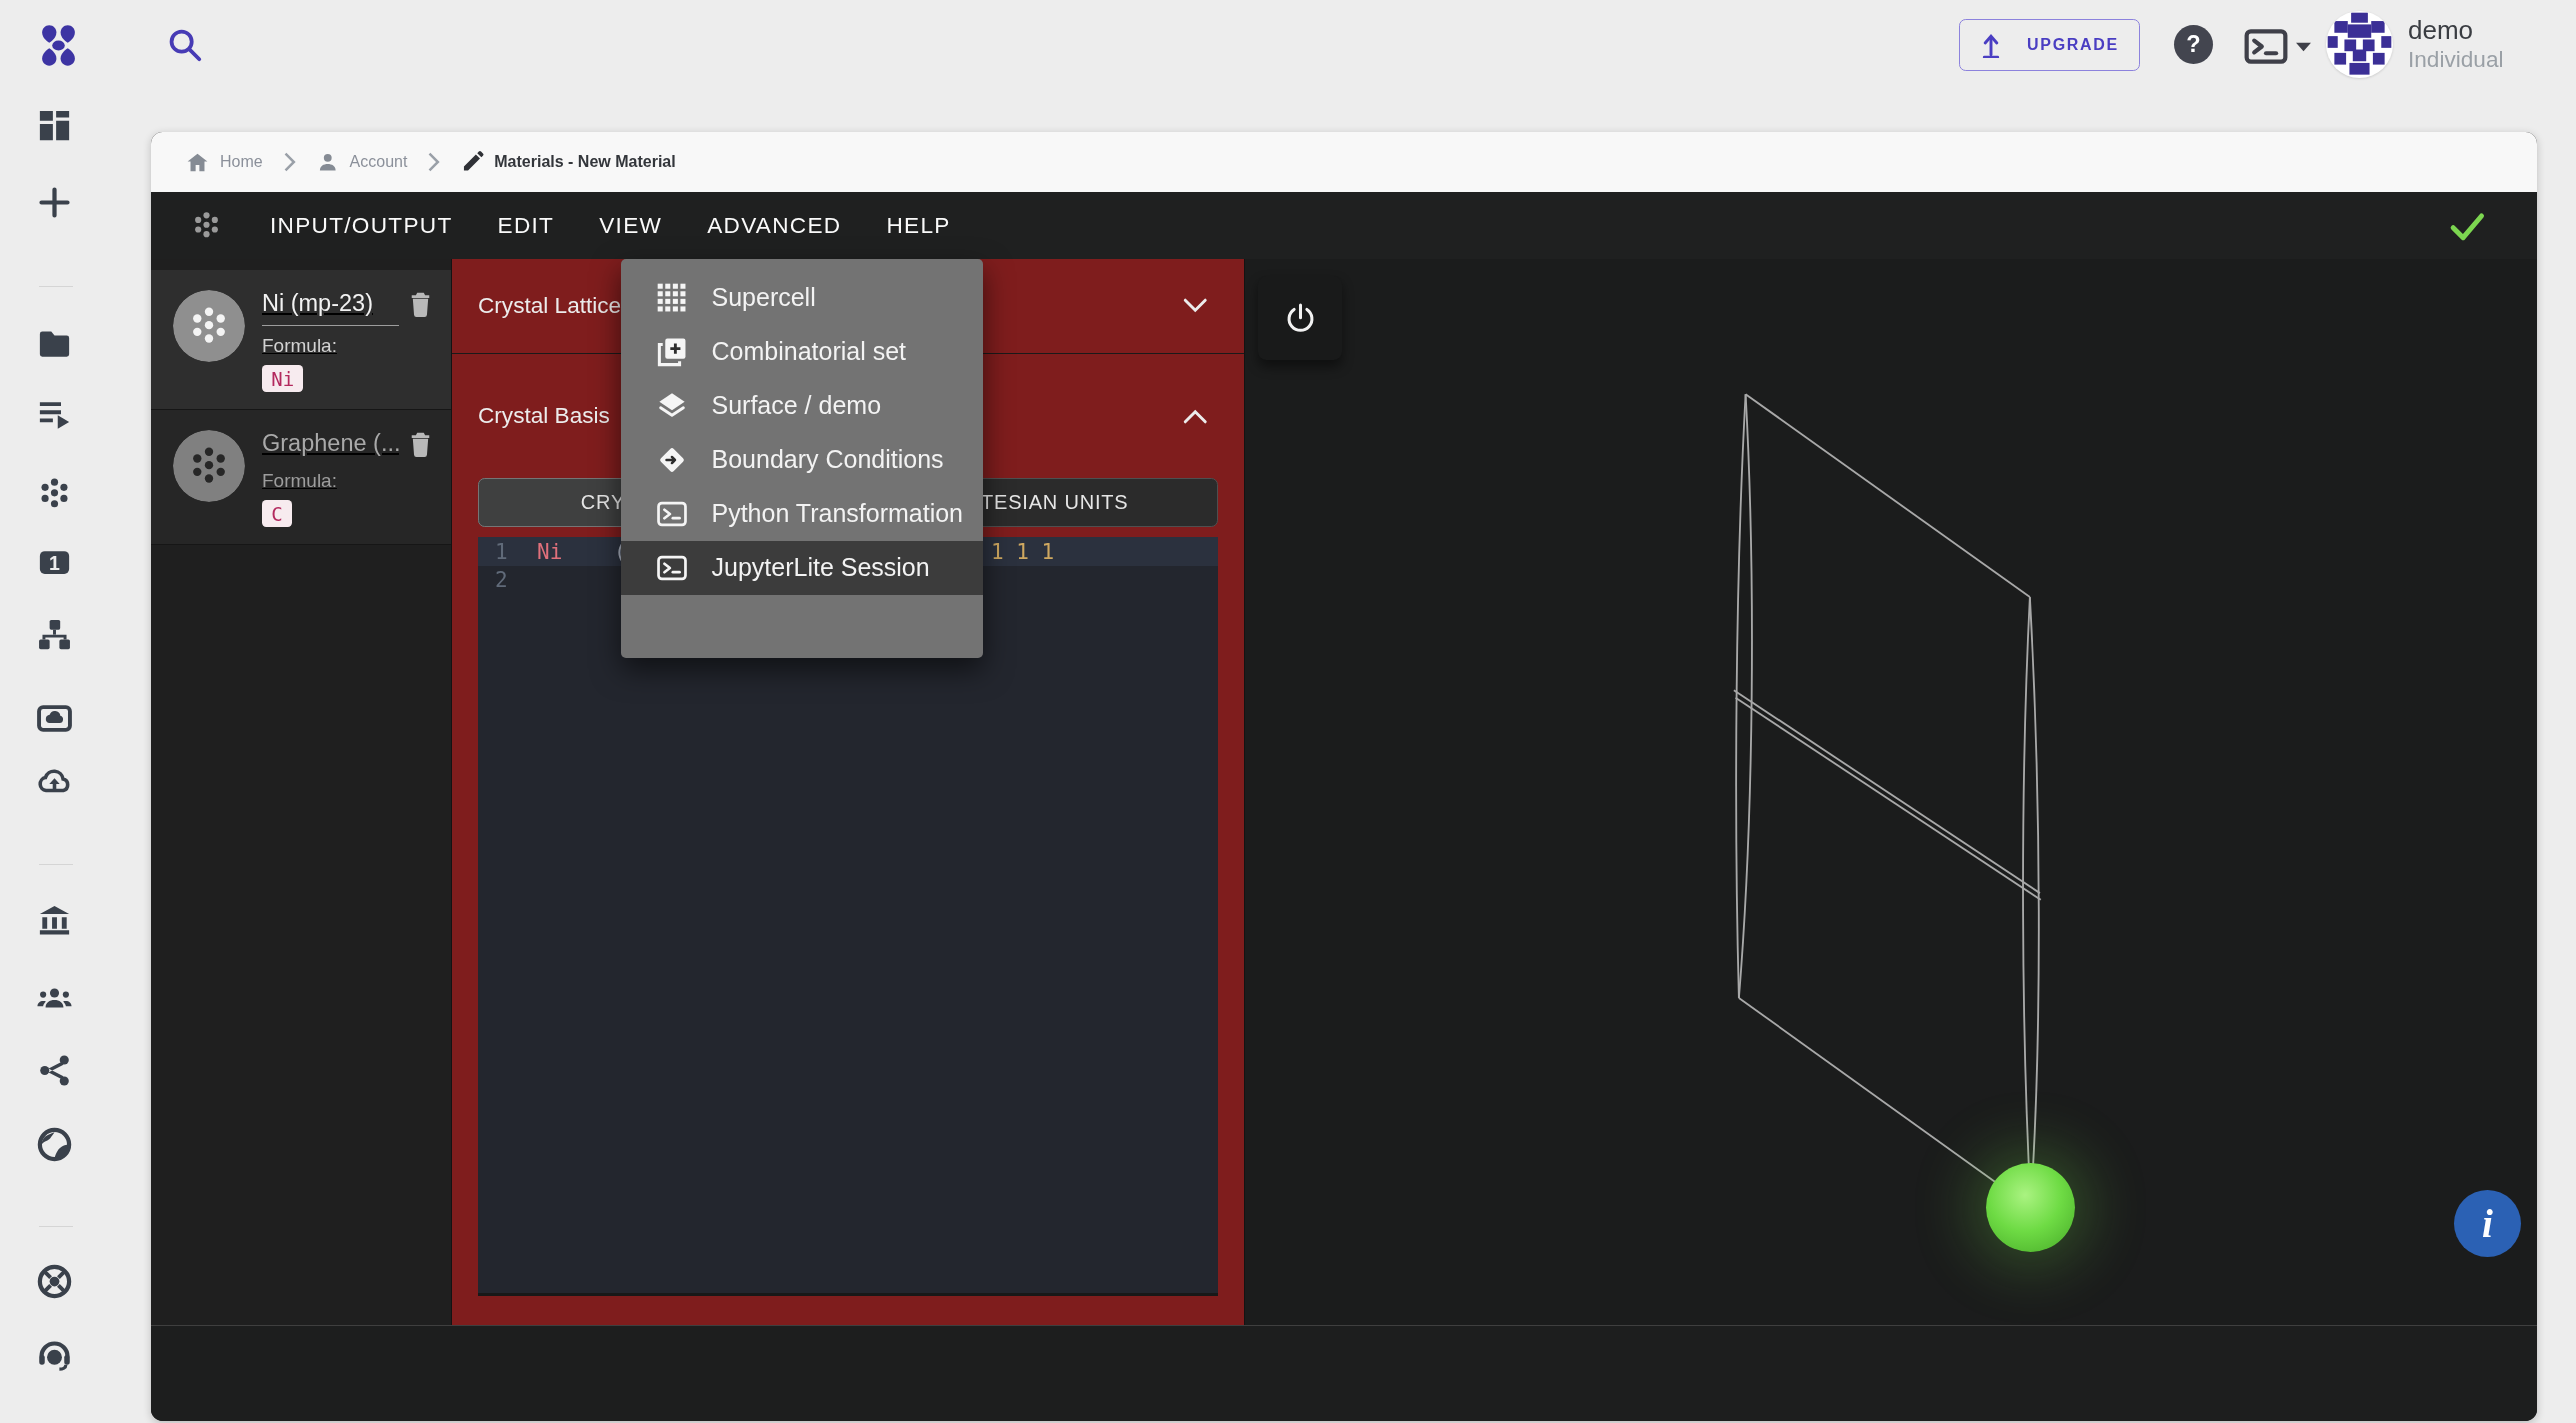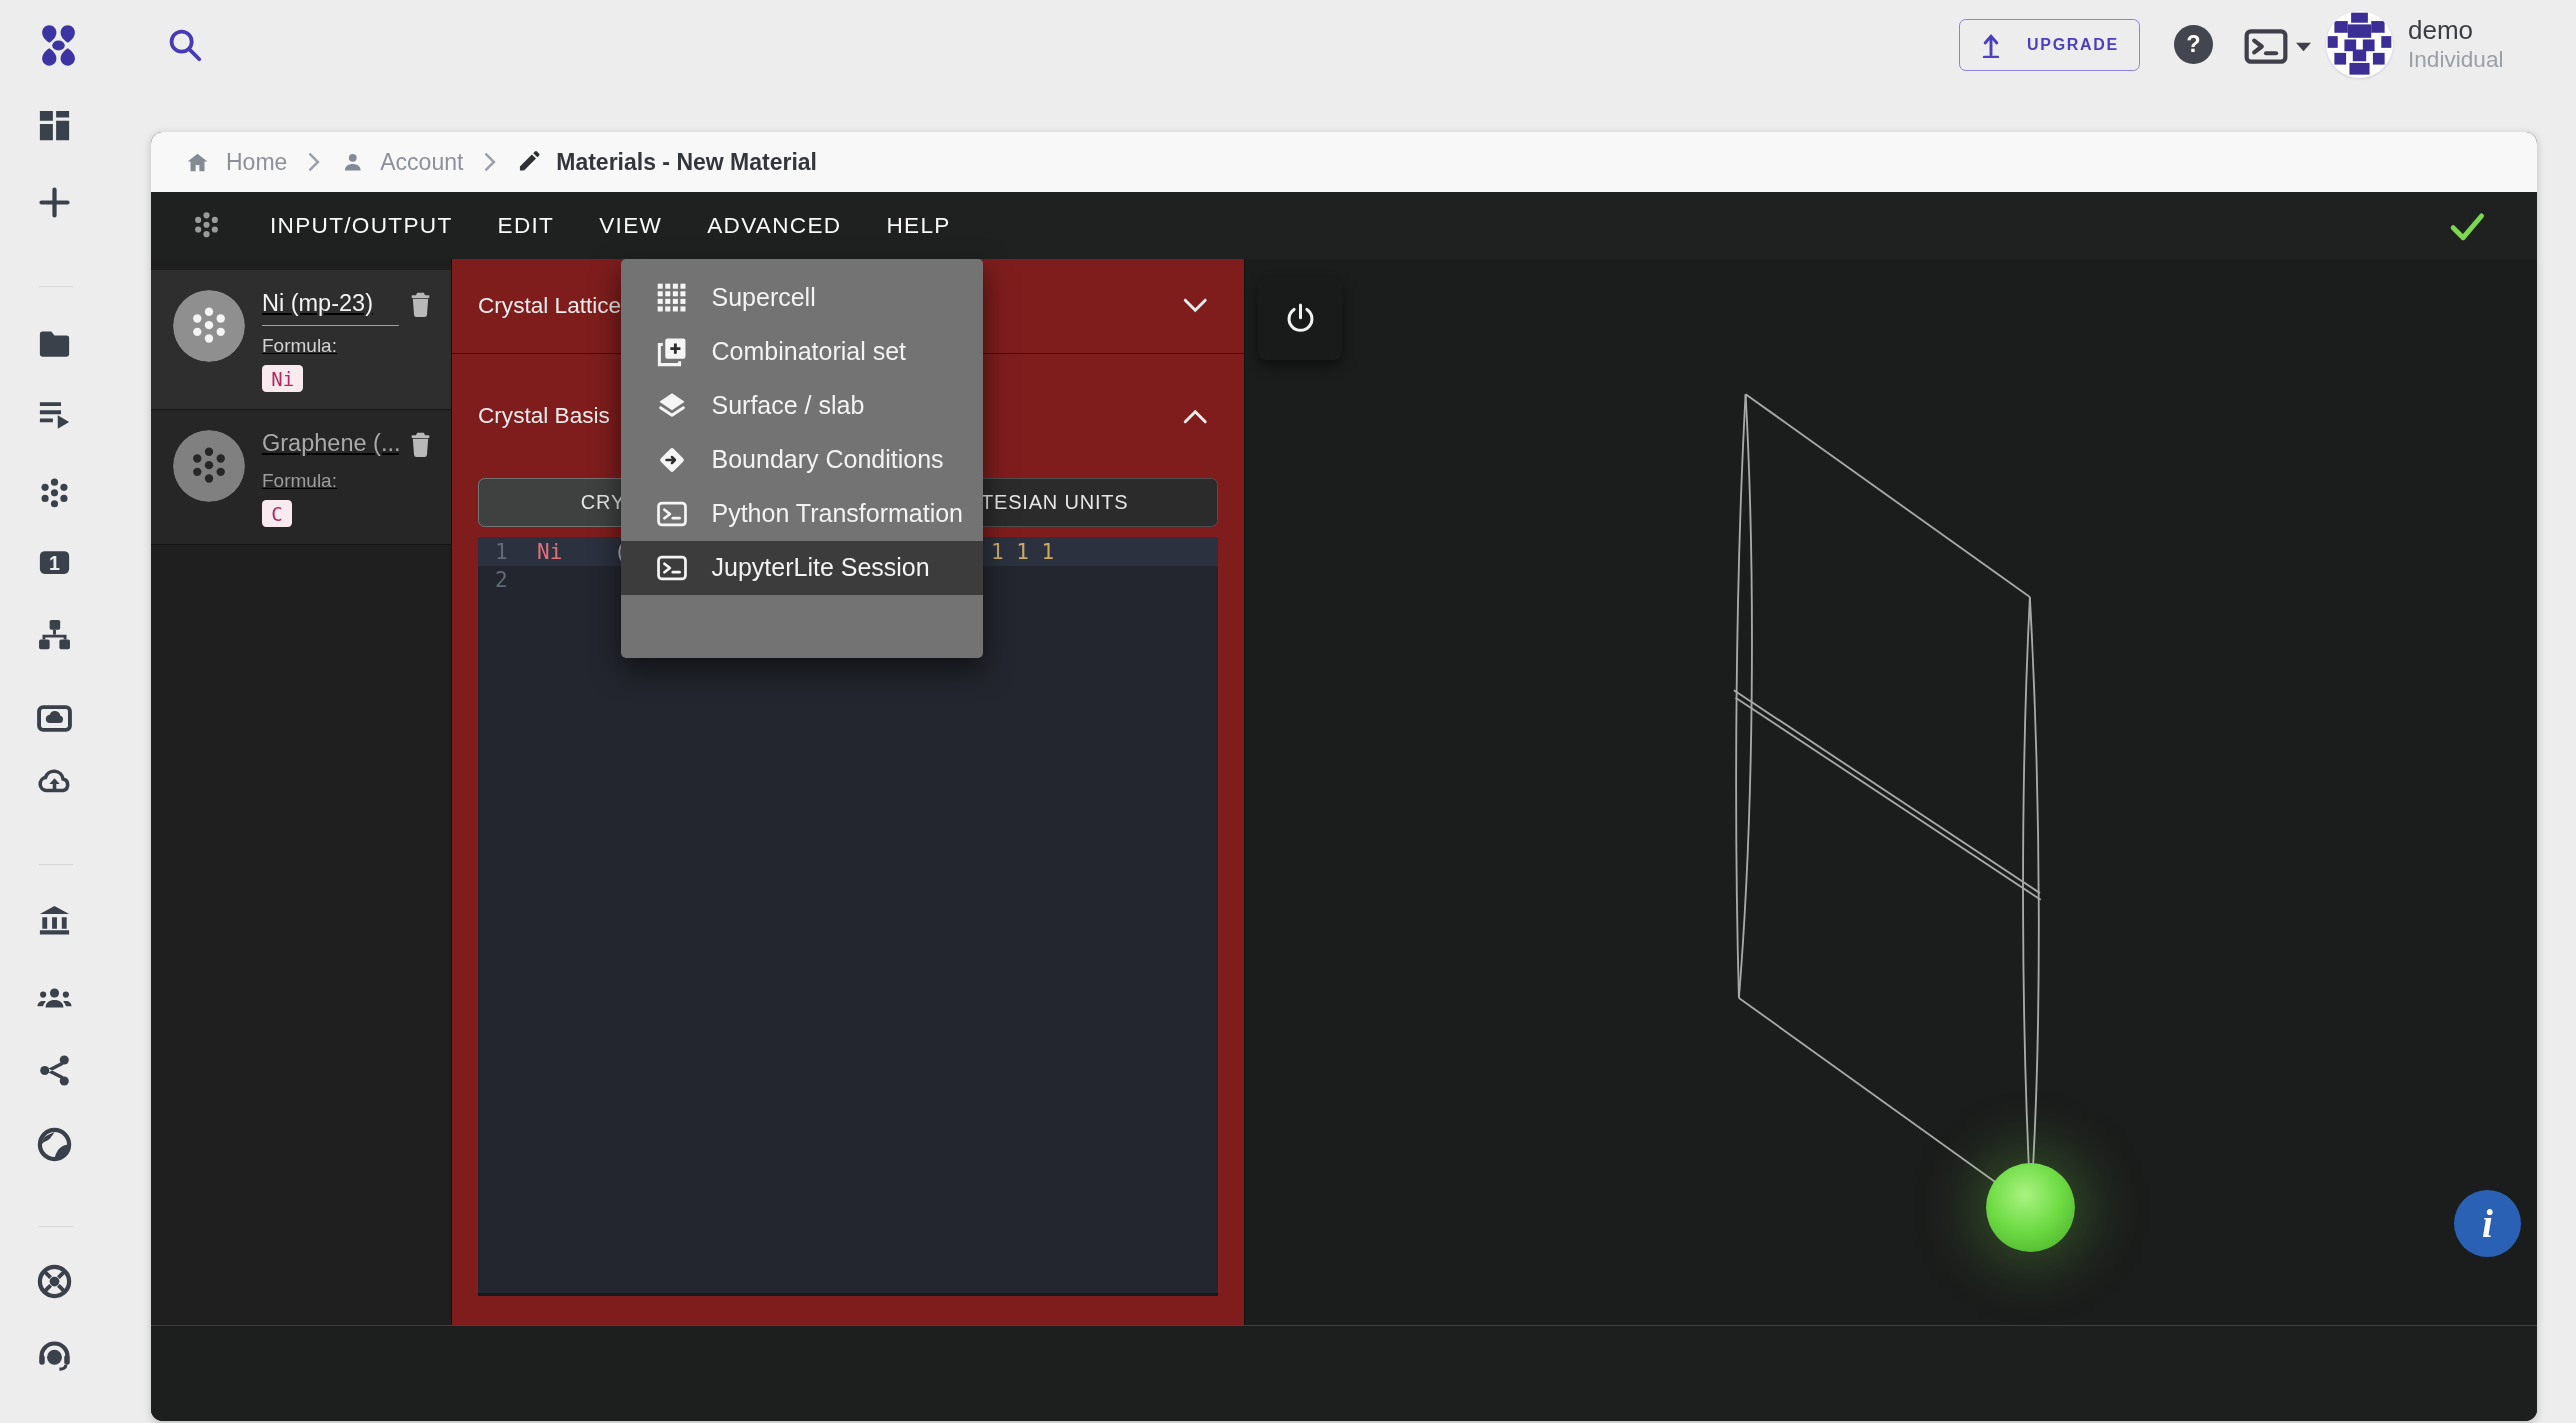--- a/index.html
+++ b/index.html
@@ -34,21 +34,21 @@
             color:#3a414b; cursor:pointer; padding:0; }
   .side-div{ position:absolute; left:39px; width:34px; height:0; border-top:1.7px solid #d5d5d5; }
 
   
   .card{ position:absolute; left:151px; top:132px; width:2386px; height:1289px;
          border-radius:11.7px; background:#1e1e1e; box-shadow:0 2.5px 8.4px rgba(0,0,0,.20);
          display:flex; flex-direction:column; overflow:hidden; }
 
   .breadcrumb{ height:60px; background:#f8f8f8; display:flex; align-items:center;
                padding:0 34px; gap:20px; flex:none; }
-  .crumb{ display:flex; align-items:center; gap:16px; font-size:23px; color:#8b909a; cursor:pointer; }
+  .crumb{ display:flex; align-items:center; gap:10px; font-size:16px; color:#8b909a; cursor:pointer; }
   .crumb.current{ color:#33363b; font-weight:700; cursor:default; }
 
   .menubar{ height:67px; background:#1f2020; display:flex; align-items:center;
             padding:0 47px 0 37px; gap:45px; flex:none; }
   .menubar .mitem{ color:#fafafa; font-size:22.6px; font-weight:500; letter-spacing:1.3px; cursor:pointer; }
   .menucheck{ margin-left:auto; cursor:pointer; }
 
   .content{ flex:1; display:flex; min-height:0; }
 
   
@@ -501,21 +501,21 @@
         <rect x="11" y="3" width="24" height="24" rx="2.5" fill="#f5f5f5"></rect>
         <path d="M23 9v12M17 15h12" stroke="#2d2d2d" stroke-width="3.4"></path>
         </svg>
       <span>Combinatorial set</span>
     </div>
     <div class="dd-item">
       <svg class="ic" viewBox="0 0 38 38">
         <path d="M19 4 34 14 19 24 4 14z" fill="#f5f5f5"></path>
         <path d="M5.5 21 19 30l13.5-9" fill="none" stroke="#f5f5f5" stroke-width="3.4" stroke-linecap="round" stroke-linejoin="round"></path>
         </svg>
-      <span>Surface / slab</span>
+      <span>Surface / demo</span>
     </div>
     <div class="dd-item">
       <svg class="ic" viewBox="0 0 38 38">
         <rect x="8.2" y="8.2" width="21.6" height="21.6" rx="3" fill="#f5f5f5" transform="rotate(45 19 19)"></rect>
         <path d="M12.5 19h10m0 0-3.6-3.6M22.5 19l-3.6 3.6" stroke="#2d2d2d" stroke-width="3" fill="none" stroke-linecap="round" stroke-linejoin="round"></path>
         </svg>
       <span>Boundary Conditions</span>
     </div>
     <div class="dd-item">
       <svg class="ic" viewBox="0 0 38 38">

